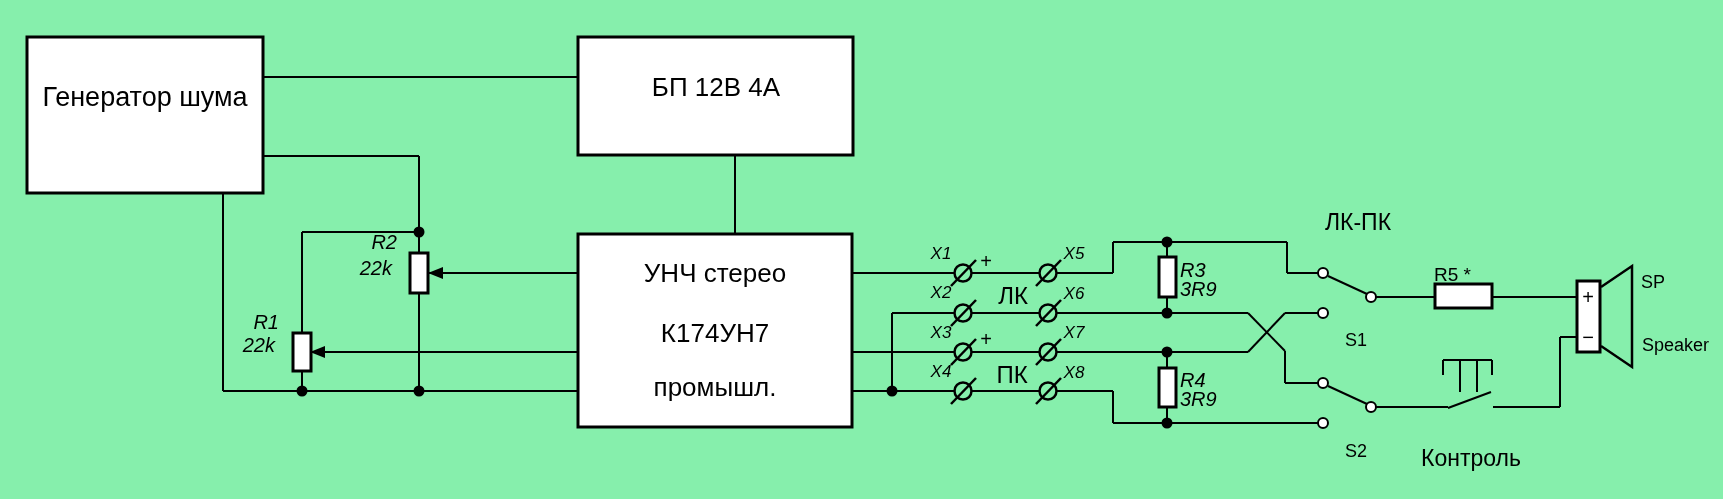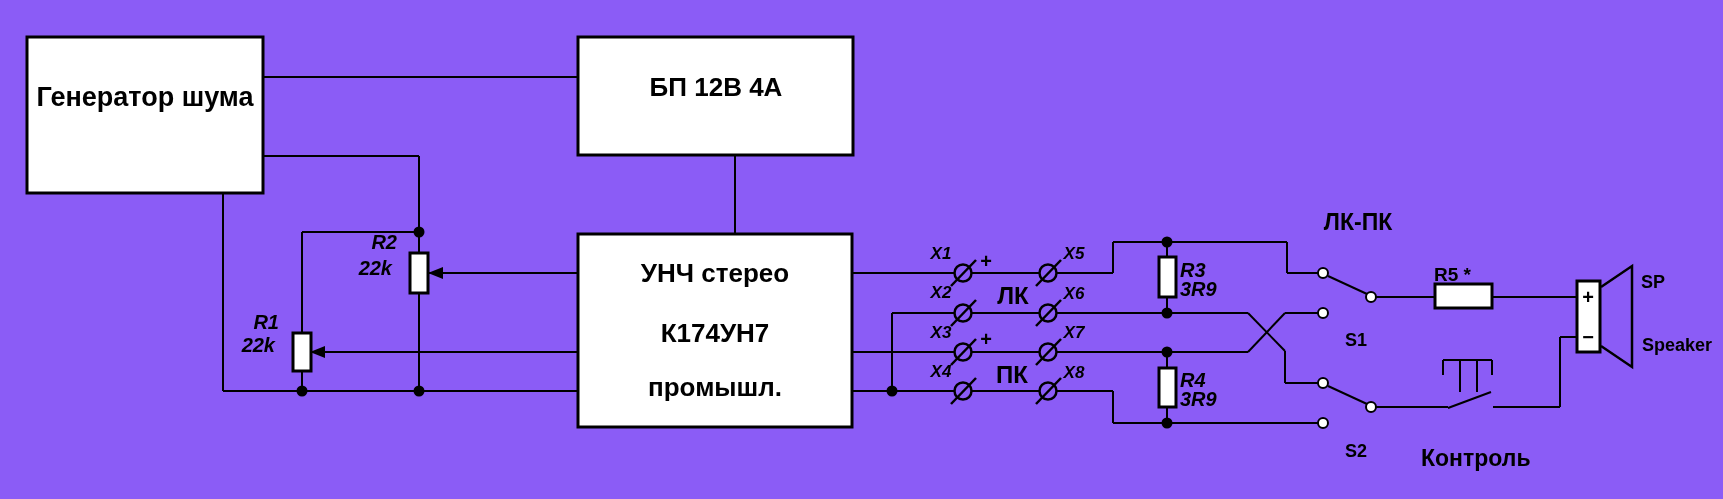--- a/index.html
+++ b/index.html
@@ -1,22 +1,21 @@
 <!DOCTYPE html>
 <html><head>
 <meta charset="utf-8">
 <style>
   html, body { margin: 0; padding: 0; background: #ffffff; }
   .page {
     position: relative;
     width: 1723px;
     height: 499px;
-    background: #8b5cf6;
+    background: #86efac;
     font-family: "Liberation Sans", sans-serif;
-    font-weight: bold;
   }
   svg { display: block; }
   svg text {
     font-family: "Liberation Sans", sans-serif;
     fill: #000000;
   }
   .blk-label   { font-size: 26px; }
   .blk-label-lg{ font-size: 27px; }
   .ref-it      { font-size: 20px; font-style: italic; }
   .ref-it-sm   { font-size: 17px; font-style: italic; }

